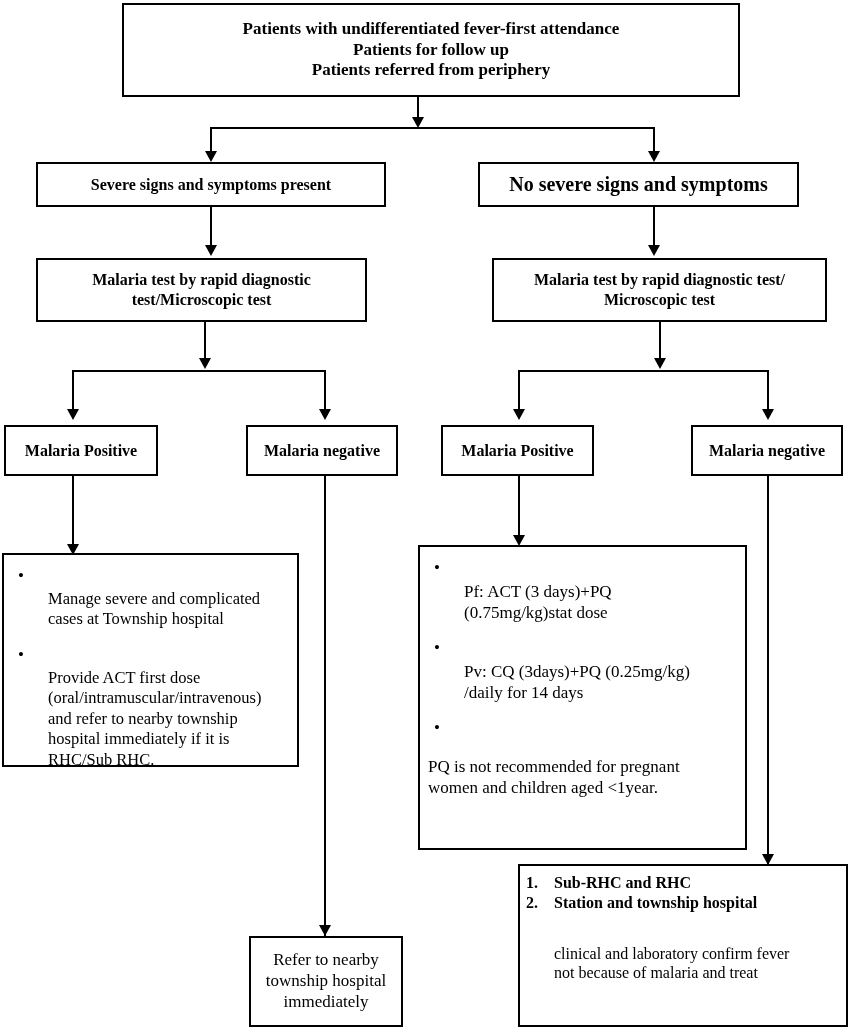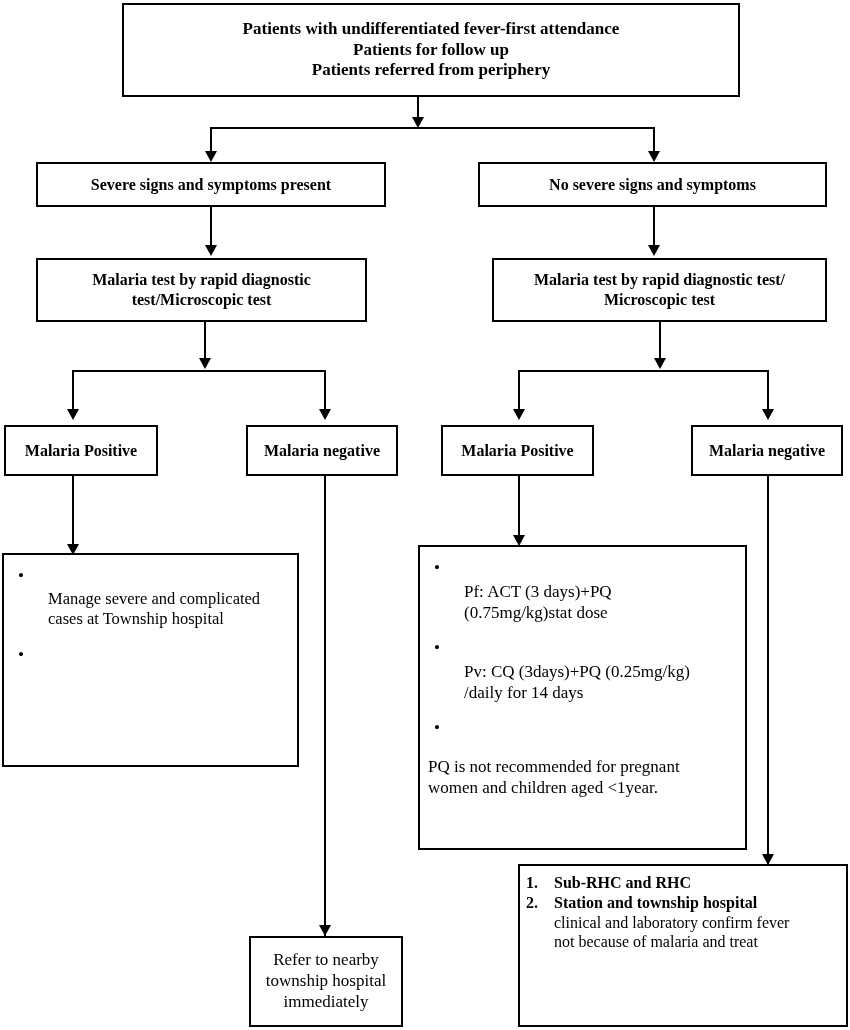--- a/index.html
+++ b/index.html
@@ -116,21 +116,21 @@
   <div class="arrowhead" style="left:412px; top:117px;"></div>
   <div class="hline" style="left:210px; top:127px; width:443px;"></div>
   <div class="vline" style="left:210px; top:127px; height:28px;"></div>
   <div class="arrowhead" style="left:205px; top:151px;"></div>
   <div class="vline" style="left:653px; top:127px; height:28px;"></div>
   <div class="arrowhead" style="left:648px; top:151px;"></div>
 
   <div class="box bold" style="left:36px; top:162px; width:350px; height:45px; font-size:16px;">
     <div class="txt">Severe signs and symptoms present</div>
   </div>
-  <div class="box bold" style="left:478px; top:162px; width:349px; height:45px; font-size:16px;">
+  <div class="box bold" style="left:478px; top:162px; width:321px; height:45px; font-size:20px;">
     <div class="txt">No severe signs and symptoms</div>
   </div>
 
   <div class="vline" style="left:210px; top:207px; height:40px;"></div>
   <div class="arrowhead" style="left:205px; top:245px;"></div>
   <div class="vline" style="left:653px; top:207px; height:40px;"></div>
   <div class="arrowhead" style="left:648px; top:245px;"></div>
 
   <div class="box bold" style="left:36px; top:258px; width:331px; height:64px; font-size:16px;">
     <div class="txt">Malaria test by rapid diagnostic
@@ -183,20 +183,25 @@
   <div class="arrowhead" style="left:762px; top:854px;"></div>
 
   <div class="listbox" style="left:2px; top:553px; width:297px; height:214px; font-size:16.5px;">
     <div class="bullet-row">
       <span class="bullet-mark">•</span>
       <span class="bullet-text">Manage severe and complicated
 cases at Township hospital</span>
     </div>
     <div class="bullet-row">
       <span class="bullet-mark">•</span>
+      <span class="bullet-text">Provide ACT first dose
+(oral/intramuscular/intravenous)
+and refer to nearby township
+hospital immediately if it is
+RHC/Sub RHC.</span>
     </div>
   </div>
 
   <div class="listbox" style="left:418px; top:545px; width:329px; height:305px; font-size:17px;">
     <div class="bullet-row">
       <span class="bullet-mark">•</span>
       <span class="bullet-text">Pf: ACT (3 days)+PQ
 (0.75mg/kg)stat dose</span>
     </div>
     <div class="bullet-row">
@@ -221,19 +226,19 @@
     <div class="num-row">
       <span class="num-mark">1.</span>
       <span class="num-body">
         <span class="num-title">Sub-RHC and RHC</span>
       </span>
     </div>
     <div class="num-row">
       <span class="num-mark">2.</span>
       <span class="num-body">
         <span class="num-title">Station and township hospital</span>
-        <span class="num-desc" style="display:block;">clinical and laboratory confirm fever
+        <span class="num-desc" style="display:block;margin-top:31px;">clinical and laboratory confirm fever
 not because of malaria and treat</span>
       </span>
     </div>
   </div>
 
 </div>
 
 </body></html>

